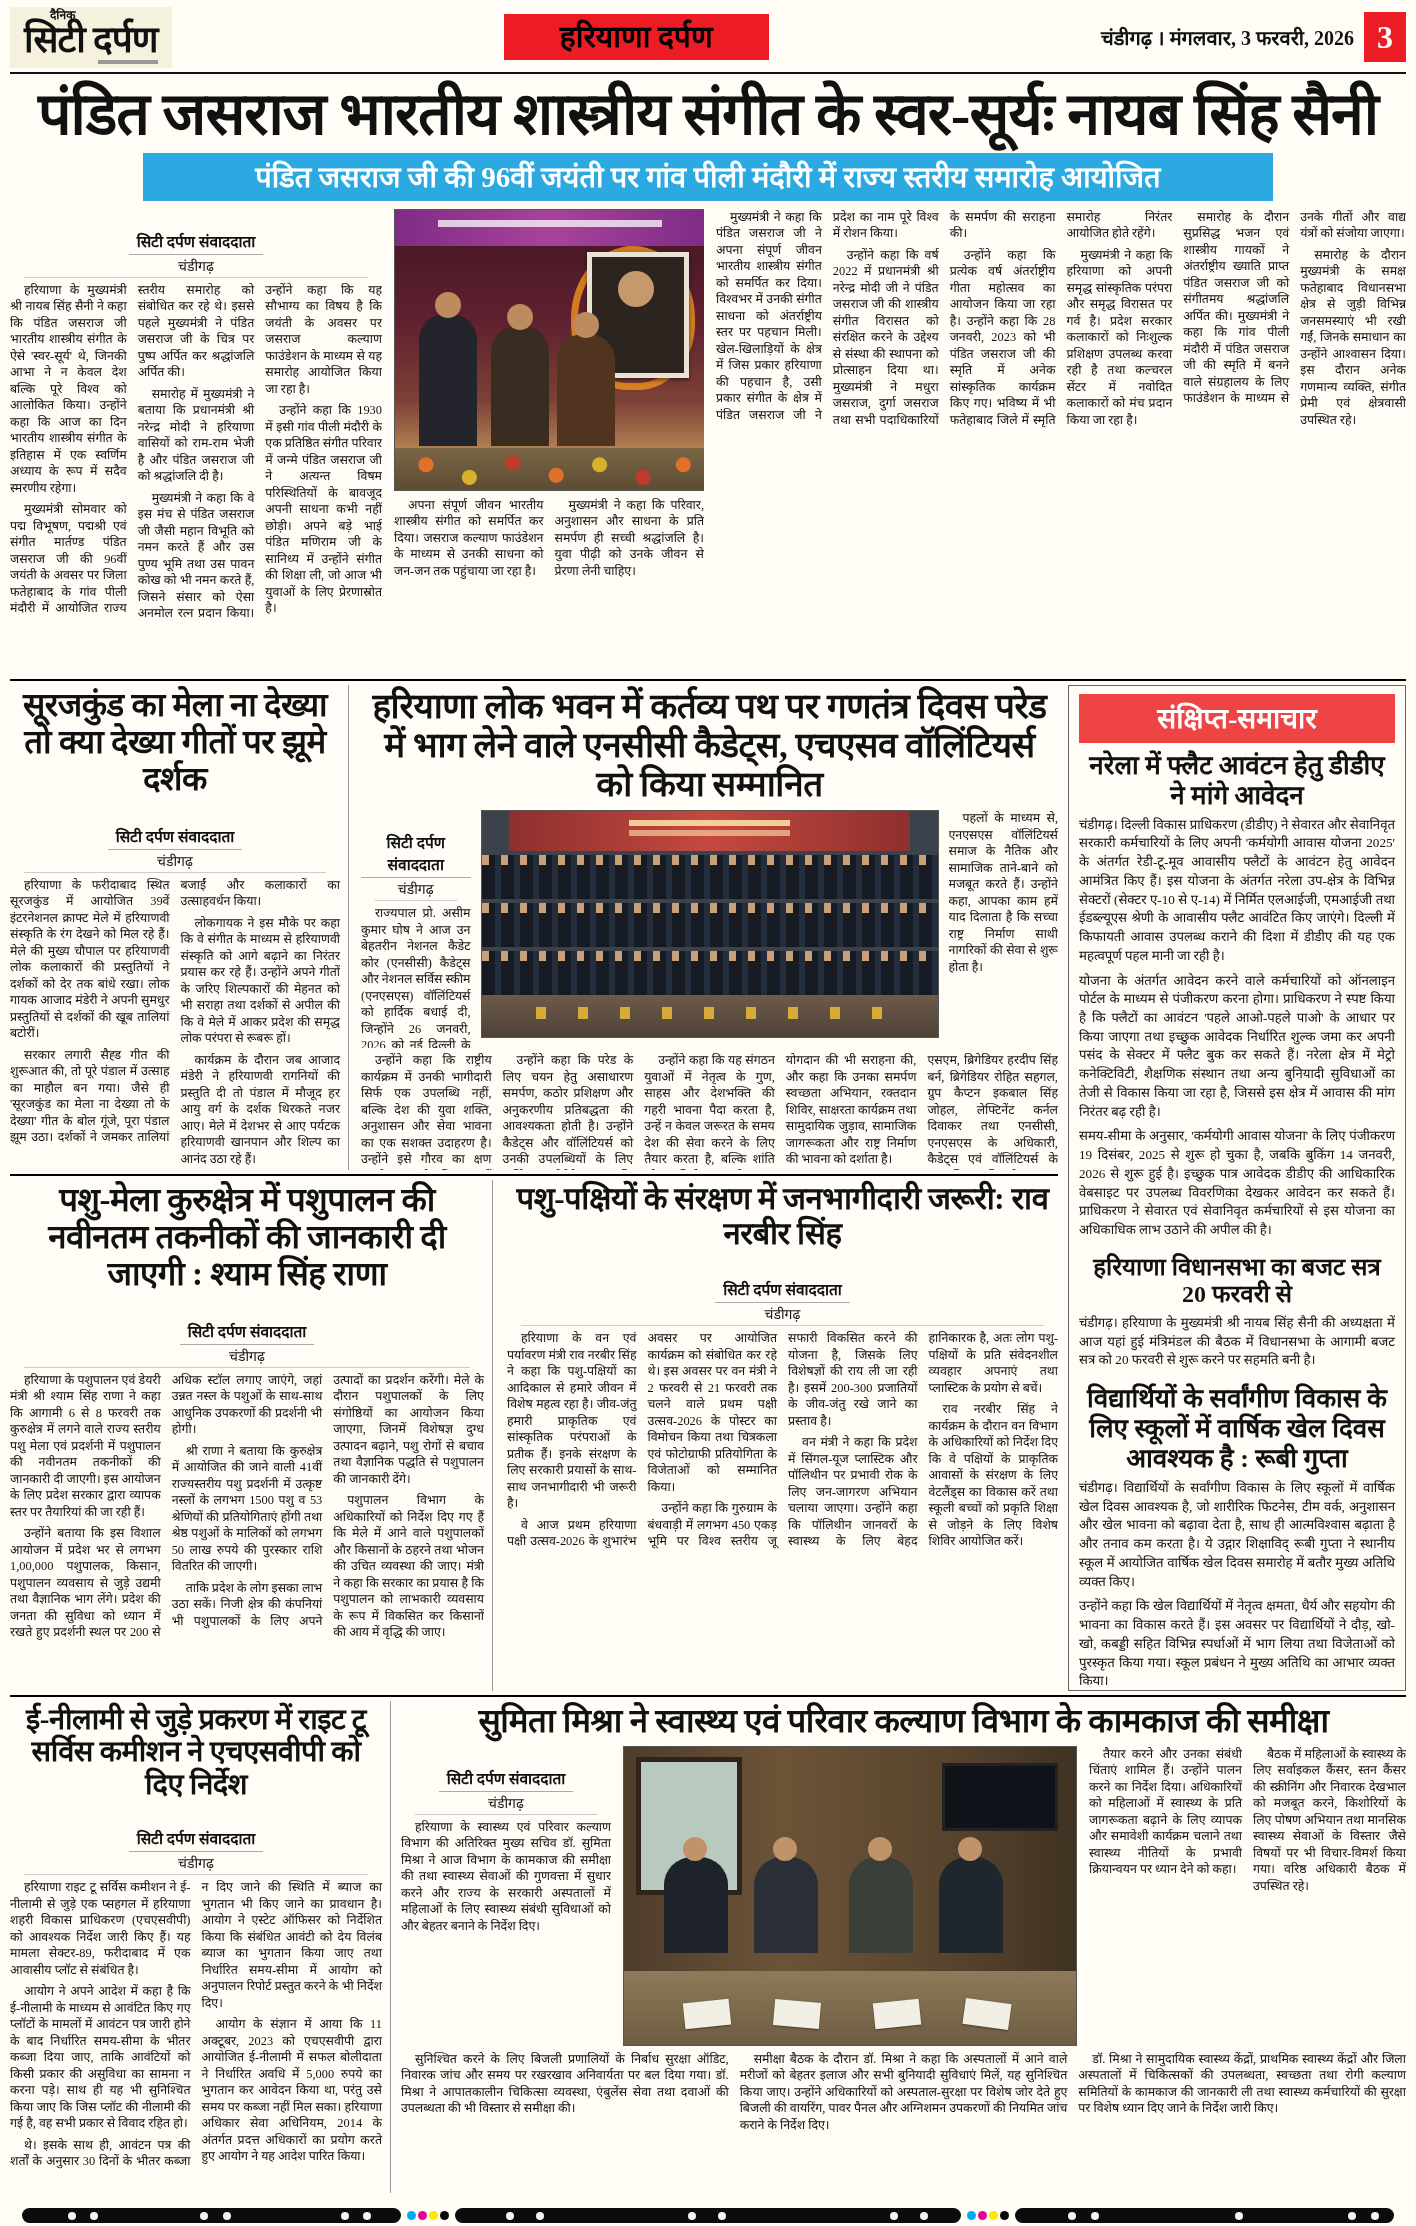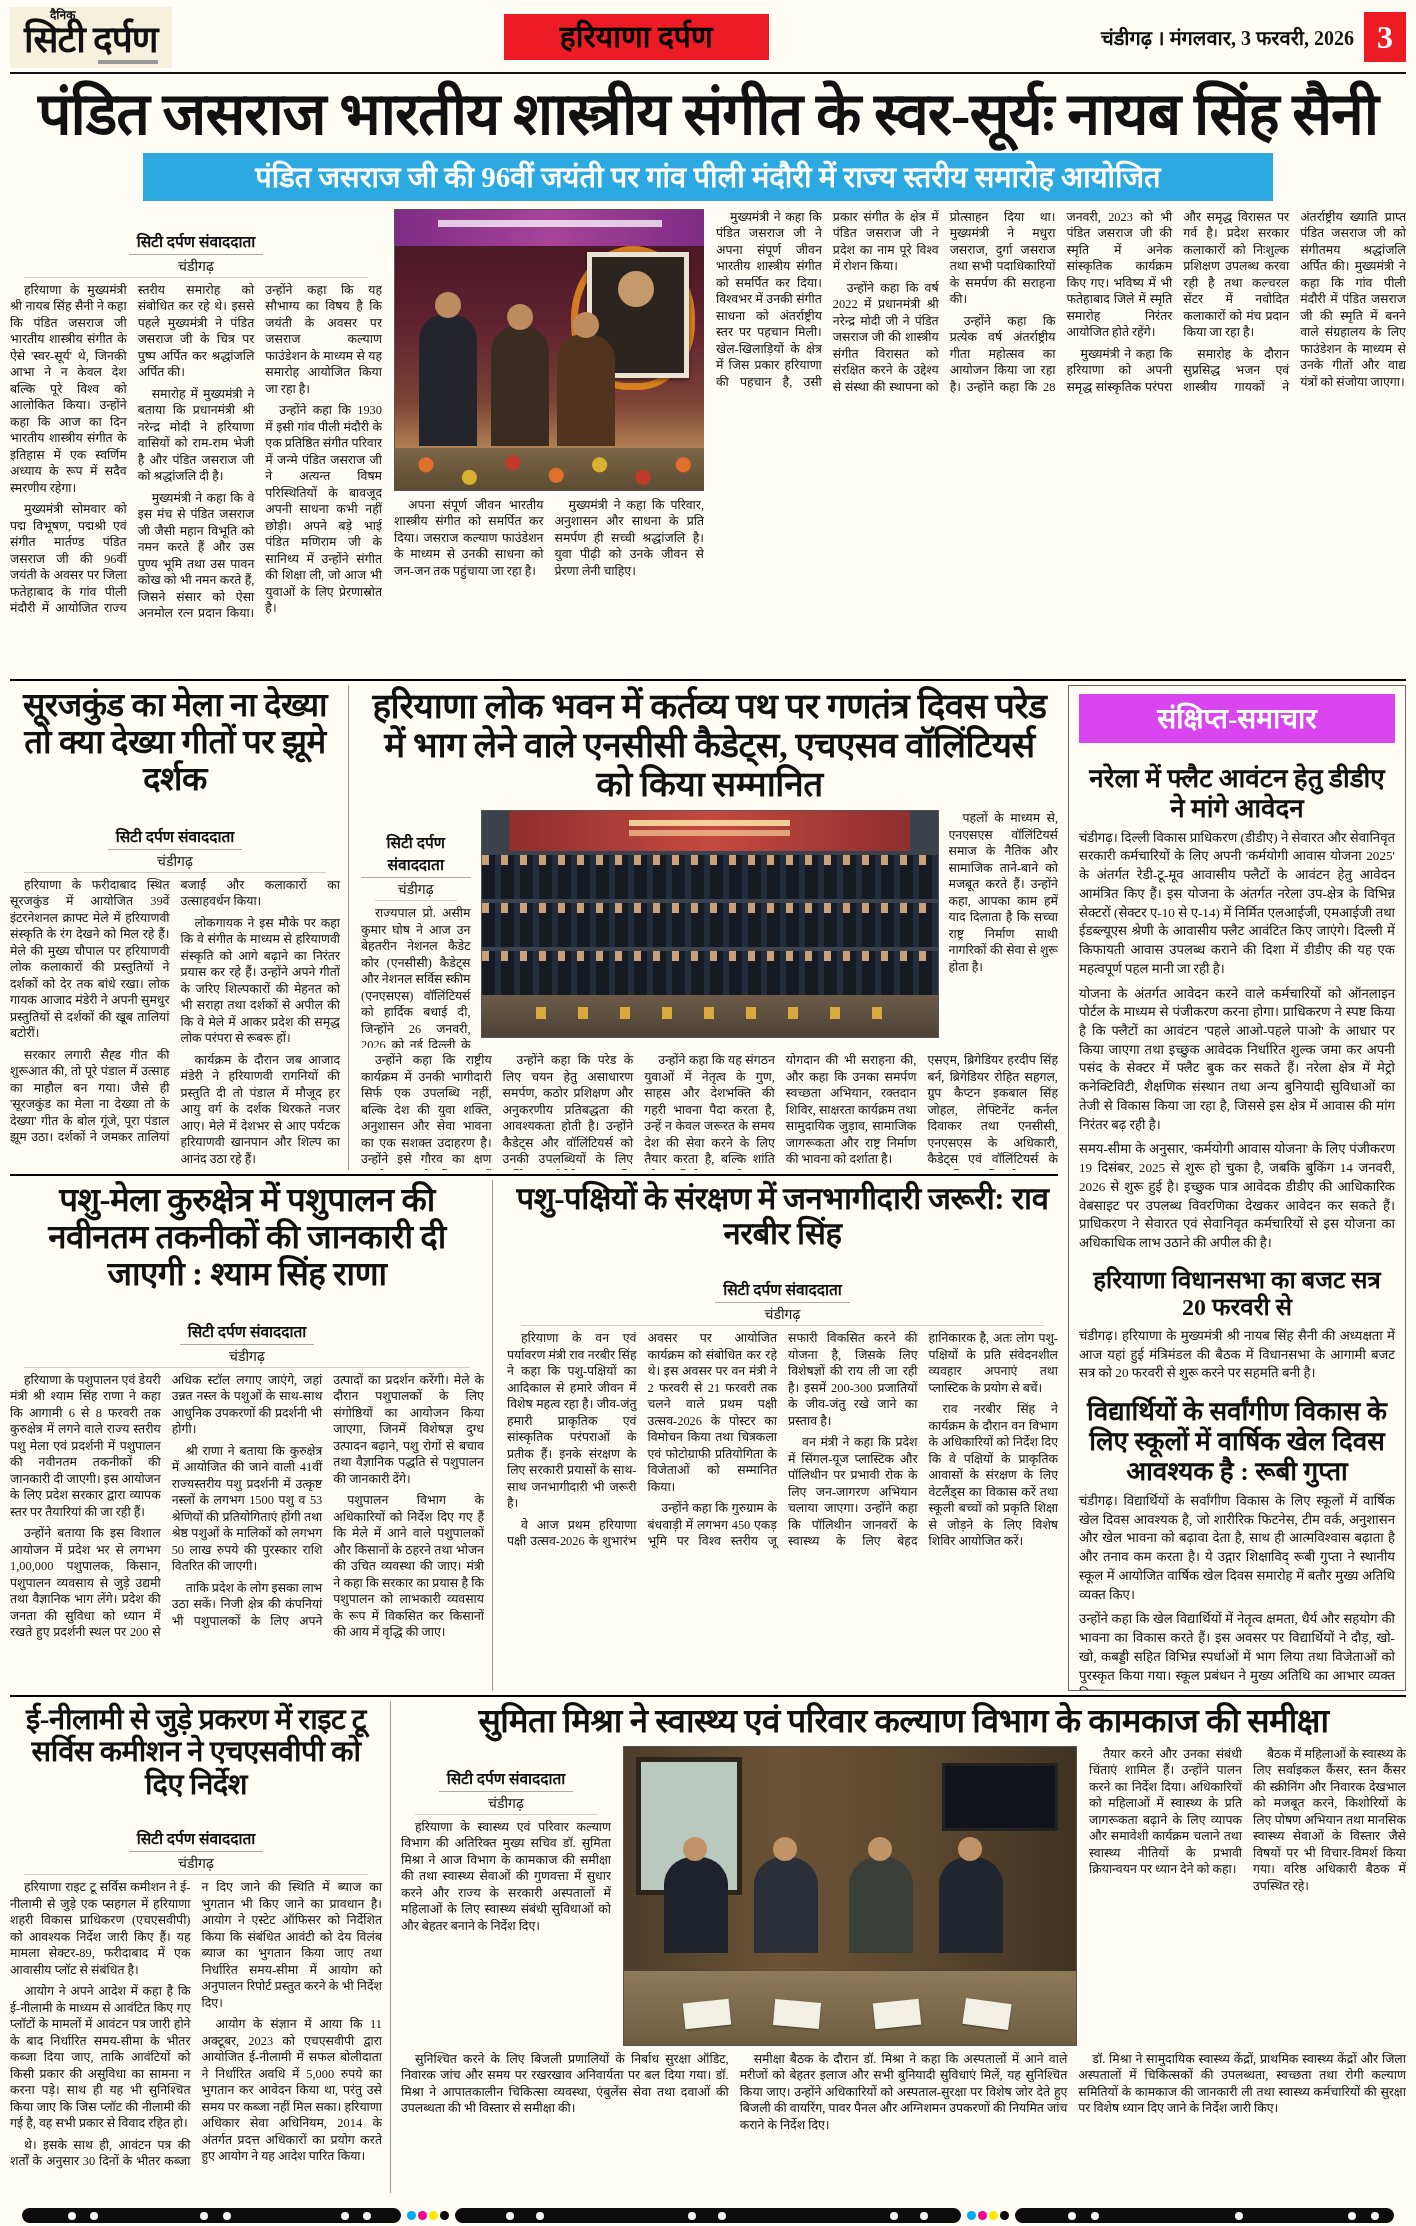--- a/index.html
+++ b/index.html
@@ -97,21 +97,21 @@
   .row2{display:flex;gap:10px;height:486px;overflow:hidden;}
   .row3{display:flex;gap:14px;height:512px;overflow:hidden;}
   .art-surajkund{width:330px;padding-right:8px;}
   .art-ncc{flex:1;padding-left:2px;}
   .ncc-flex{display:flex;gap:10px;height:238px;overflow:hidden;margin-bottom:4px;}
   .ncc-side{flex:1;}
   .art-pashumela{width:474px;padding-right:8px;}
   .art-pashupakshi{flex:1;}
   
   .briefs-box{flex:1;border:1.5px solid #666;padding:8px 10px;box-sizing:border-box;overflow:hidden;}
-  .briefs-title{background:#d946ef;color:#fff;font-size:28px;font-weight:900;text-align:center;padding:4px 0 7px;margin-bottom:21px;}
+  .briefs-title{background:#ef4444;color:#fff;font-size:28px;font-weight:900;text-align:center;padding:4px 0 7px;margin-bottom:8px;}
   .brief-headline{font-size:25px;font-weight:900;line-height:1.15;text-align:center;margin:2px 0 5px;}
   .brief-para{font-size:13.2px;line-height:1.42;text-align:justify;margin:0 0 6px;}
   .brief-sep{height:6px;}
   
   .bottom-row{display:flex;gap:10px;height:492px;overflow:hidden;margin-top:2px;}
   .art-enilami{width:372px;padding-right:8px;}
   .art-sumita{flex:1;}
   .sumita-flex{display:flex;gap:12px;height:300px;overflow:hidden;margin-bottom:5px;}
   .sumita-left{width:210px;}
   .sumita-right{flex:1;}
@@ -178,20 +178,21 @@
         </div>
     </div>
     <div class="lead-right clip">
       <div class="cols-6" style="height:462px;">
 
       <p class="para">मुख्यमंत्री ने कहा कि पंडित जसराज जी ने अपना संपूर्ण जीवन भारतीय शास्त्रीय संगीत को समर्पित कर दिया। विश्वभर में उनकी संगीत साधना को अंतर्राष्ट्रीय स्तर पर पहचान मिली। खेल-खिलाड़ियों के क्षेत्र में जिस प्रकार हरियाणा की पहचान है, उसी प्रकार संगीत के क्षेत्र में पंडित जसराज जी ने प्रदेश का नाम पूरे विश्व में रोशन किया।</p>
           <p class="para">उन्होंने कहा कि वर्ष 2022 में प्रधानमंत्री श्री नरेन्द्र मोदी जी ने पंडित जसराज जी की शास्त्रीय संगीत विरासत को संरक्षित करने के उद्देश्य से संस्था की स्थापना को प्रोत्साहन दिया था। मुख्यमंत्री ने मधुरा जसराज, दुर्गा जसराज तथा सभी पदाधिकारियों के समर्पण की सराहना की।</p>
           <p class="para">उन्होंने कहा कि प्रत्येक वर्ष अंतर्राष्ट्रीय गीता महोत्सव का आयोजन किया जा रहा है। उन्होंने कहा कि 28 जनवरी, 2023 को भी पंडित जसराज जी की स्मृति में अनेक सांस्कृतिक कार्यक्रम किए गए। भविष्य में भी फतेहाबाद जिले में स्मृति समारोह निरंतर आयोजित होते रहेंगे।</p>
           <p class="para">मुख्यमंत्री ने कहा कि हरियाणा को अपनी समृद्ध सांस्कृतिक परंपरा और समृद्ध विरासत पर गर्व है। प्रदेश सरकार कलाकारों को निःशुल्क प्रशिक्षण उपलब्ध करवा रही है तथा कल्चरल सेंटर में नवोदित कलाकारों को मंच प्रदान किया जा रहा है।</p>
           <p class="para">समारोह के दौरान सुप्रसिद्ध भजन एवं शास्त्रीय गायकों ने अंतर्राष्ट्रीय ख्याति प्राप्त पंडित जसराज जी को संगीतमय श्रद्धांजलि अर्पित की। मुख्यमंत्री ने कहा कि गांव पीली मंदौरी में पंडित जसराज जी की स्मृति में बनने वाले संग्रहालय के लिए फाउंडेशन के माध्यम से उनके गीतों और वाद्य यंत्रों को संजोया जाएगा।</p>
+          <p class="para">समारोह के दौरान मुख्यमंत्री के समक्ष फतेहाबाद विधानसभा क्षेत्र से जुड़ी विभिन्न जनसमस्याएं भी रखी गईं, जिनके समाधान का उन्होंने आश्वासन दिया। इस दौरान अनेक गणमान्य व्यक्ति, संगीत प्रेमी एवं क्षेत्रवासी उपस्थित रहे।</p>
         </div>
     </div>
   </div>
 
   <div class="hdiv"></div>
 
   <div class="mid-zone">
     <div class="mid-main">
 
       <div class="row2">

